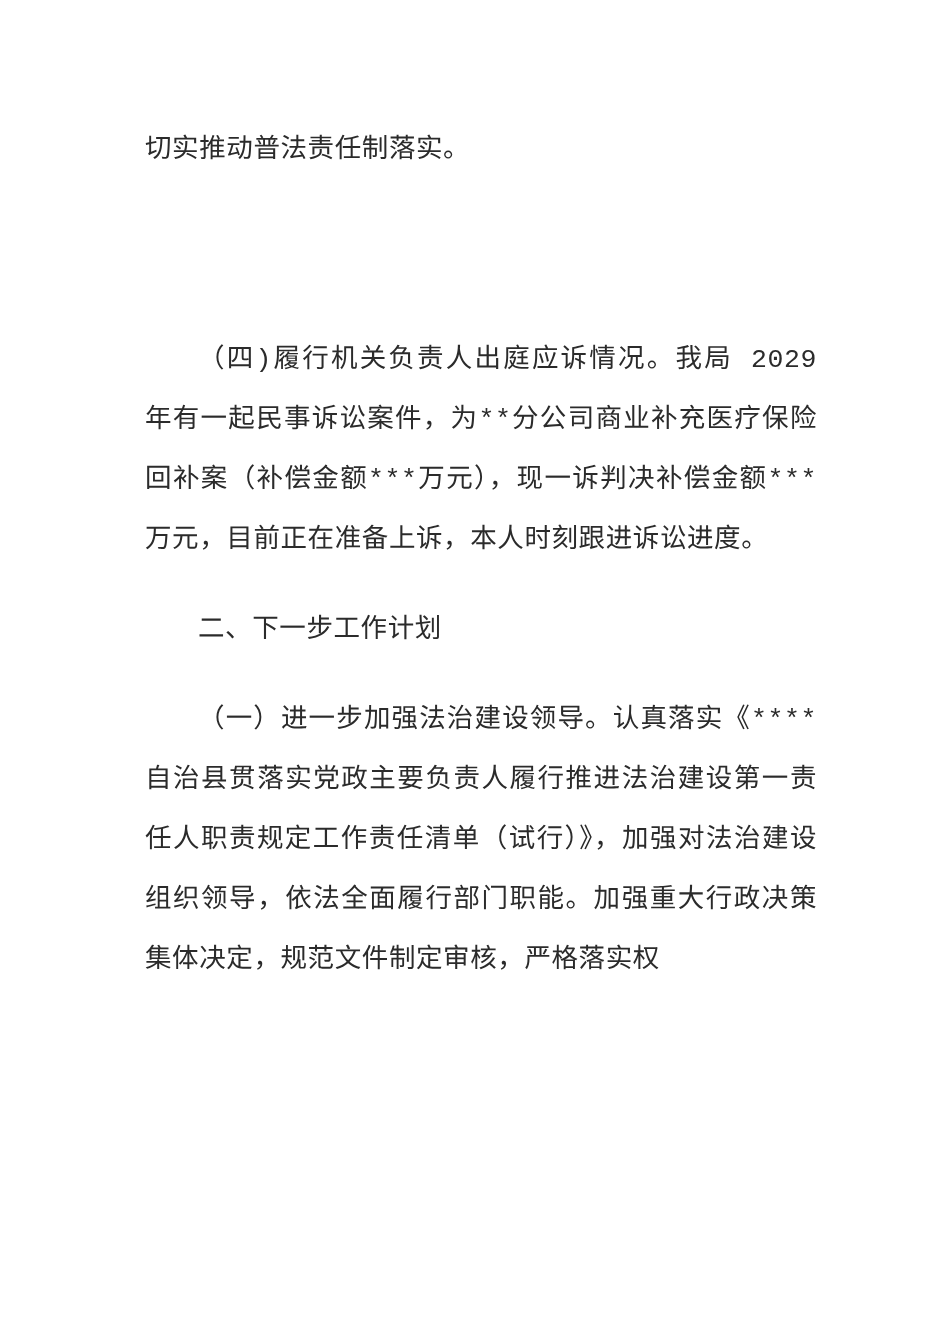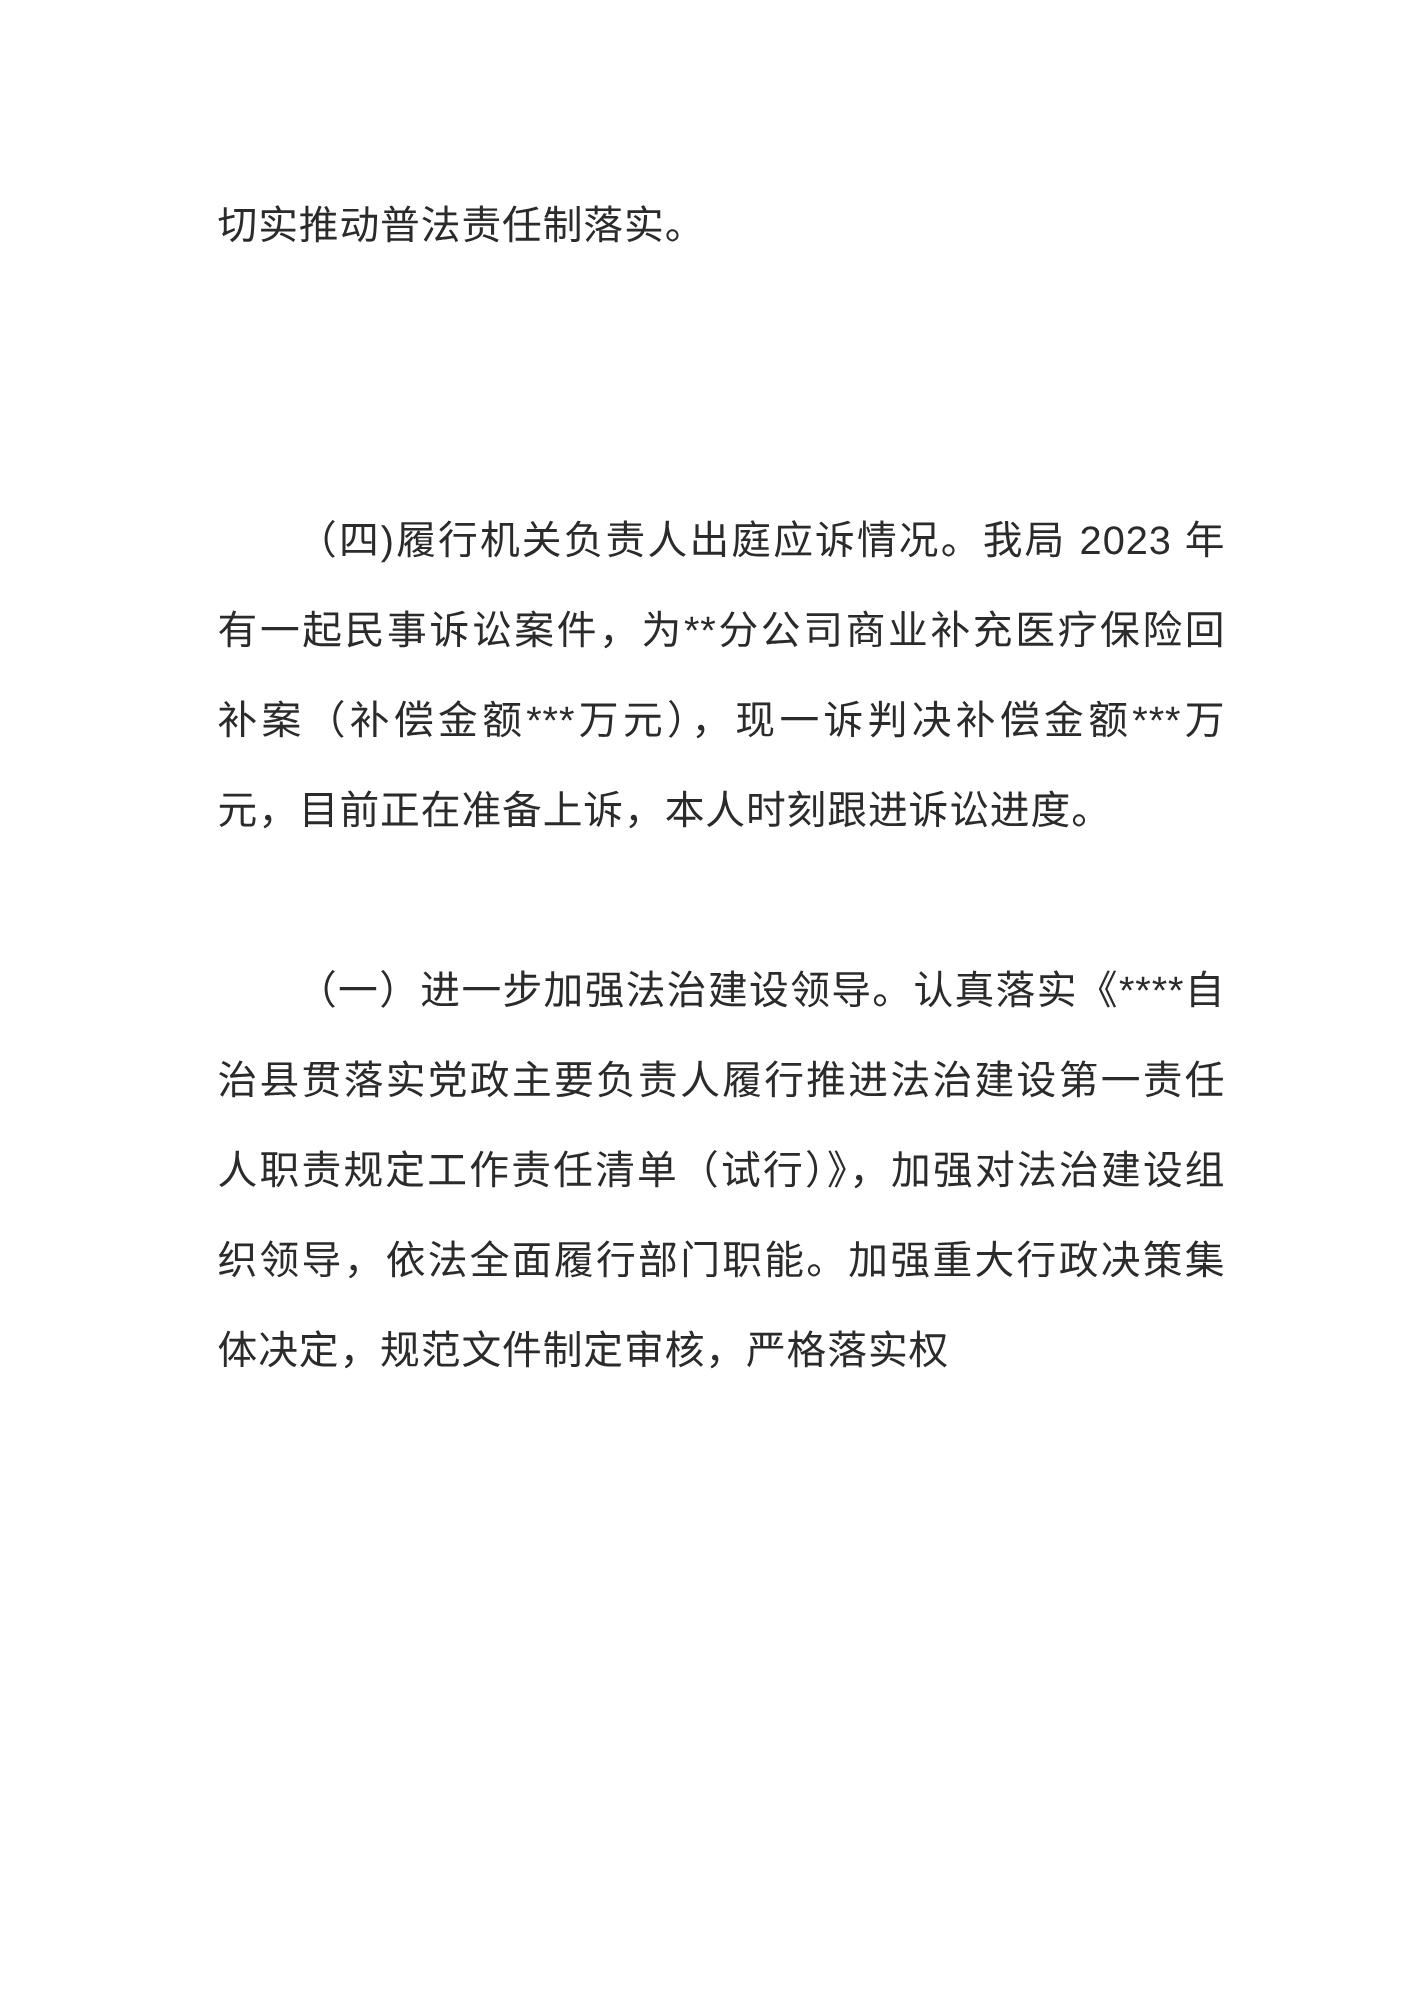--- a/index.html
+++ b/index.html
@@ -7,21 +7,21 @@
     margin: 0;
     padding: 0;
     background: #ffffff;
   }
   .page {
     position: relative;
     width: 932px;
     height: 1344px;
     background: #ffffff;
     overflow: hidden;
-    font-family: Liberation Sans, sans-serif;
+    font-family: Liberation Mono, monospace;
   }
   
   .doc-body {
     position: absolute;
     left: 145px;
     top: 0;
     width: 672px;
   }
   .para {
     margin: 0;
@@ -61,24 +61,25 @@
 
     <div class="lead"></div>
 
     <p class="para" style="color: rgb(43, 43, 43);">切实推动普法责任制落实。</p>
 
     <div class="gap-half"></div>
 
 
     <div class="gap-2"></div>
 
-    <p class="para indent" style="color: rgb(43, 43, 43);">（四)履行机关负责人出庭应诉情况。我局 2023 年有一起民事诉讼案件，为**分公司商业补充医疗保险回补案（补偿金额***万元），现一诉判决补偿金额***万元，目前正在准备上诉，本人时刻跟进诉讼进度。</p>
+    <p class="para indent" style="color: rgb(43, 43, 43);">（四)履行机关负责人出庭应诉情况。我局 2029 年有一起民事诉讼案件，为**分公司商业补充医疗保险回补案（补偿金额***万元），现一诉判决补偿金额***万元，目前正在准备上诉，本人时刻跟进诉讼进度。</p>
 
     <div class="gap-half"></div>
 
+    <h2 class="heading" style="color: rgb(43, 43, 43);">二、下一步工作计划</h2>
 
     <div class="gap-half"></div>
 
     <p class="para indent" style="color: rgb(43, 43, 43);">（一）进一步加强法治建设领导。认真落实《****自治县贯落实党政主要负责人履行推进法治建设第一责任人职责规定工作责任清单（试行）》，加强对法治建设组织领导，依法全面履行部门职能。加强重大行政决策集体决定，规范文件制定审核，严格落实权</p>
 
   </div>
 
 </div>
 
 </body></html>

